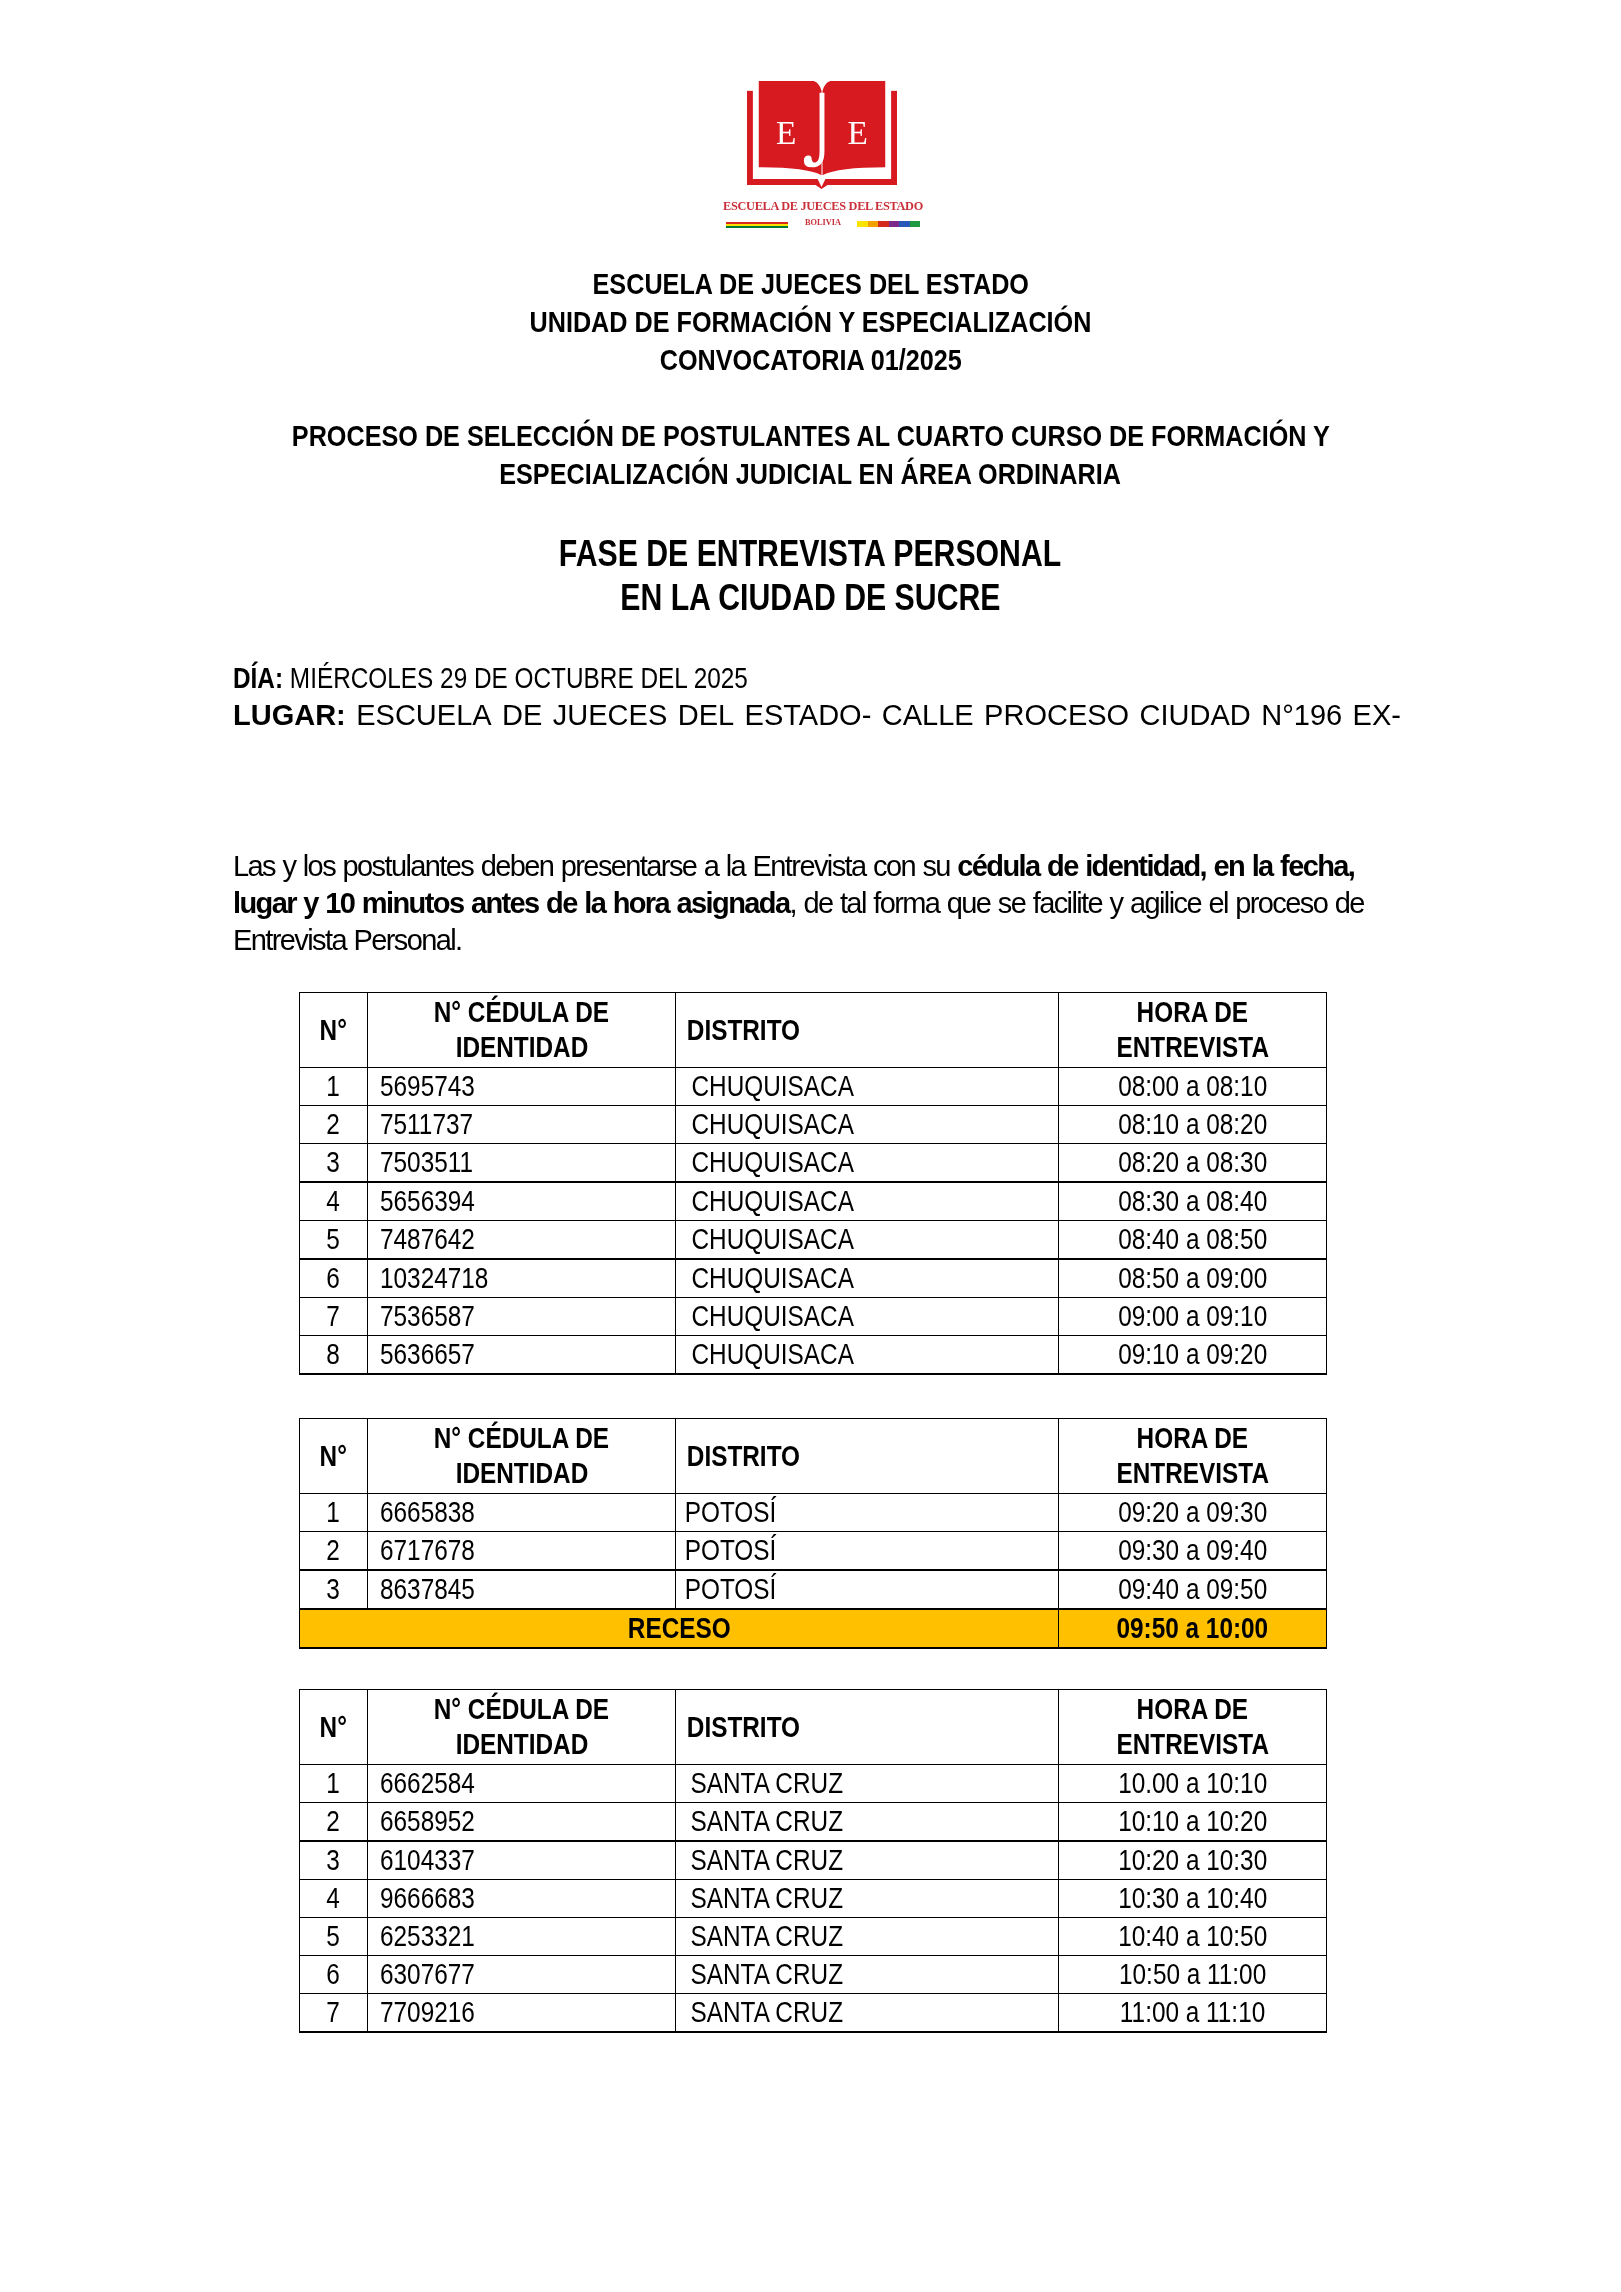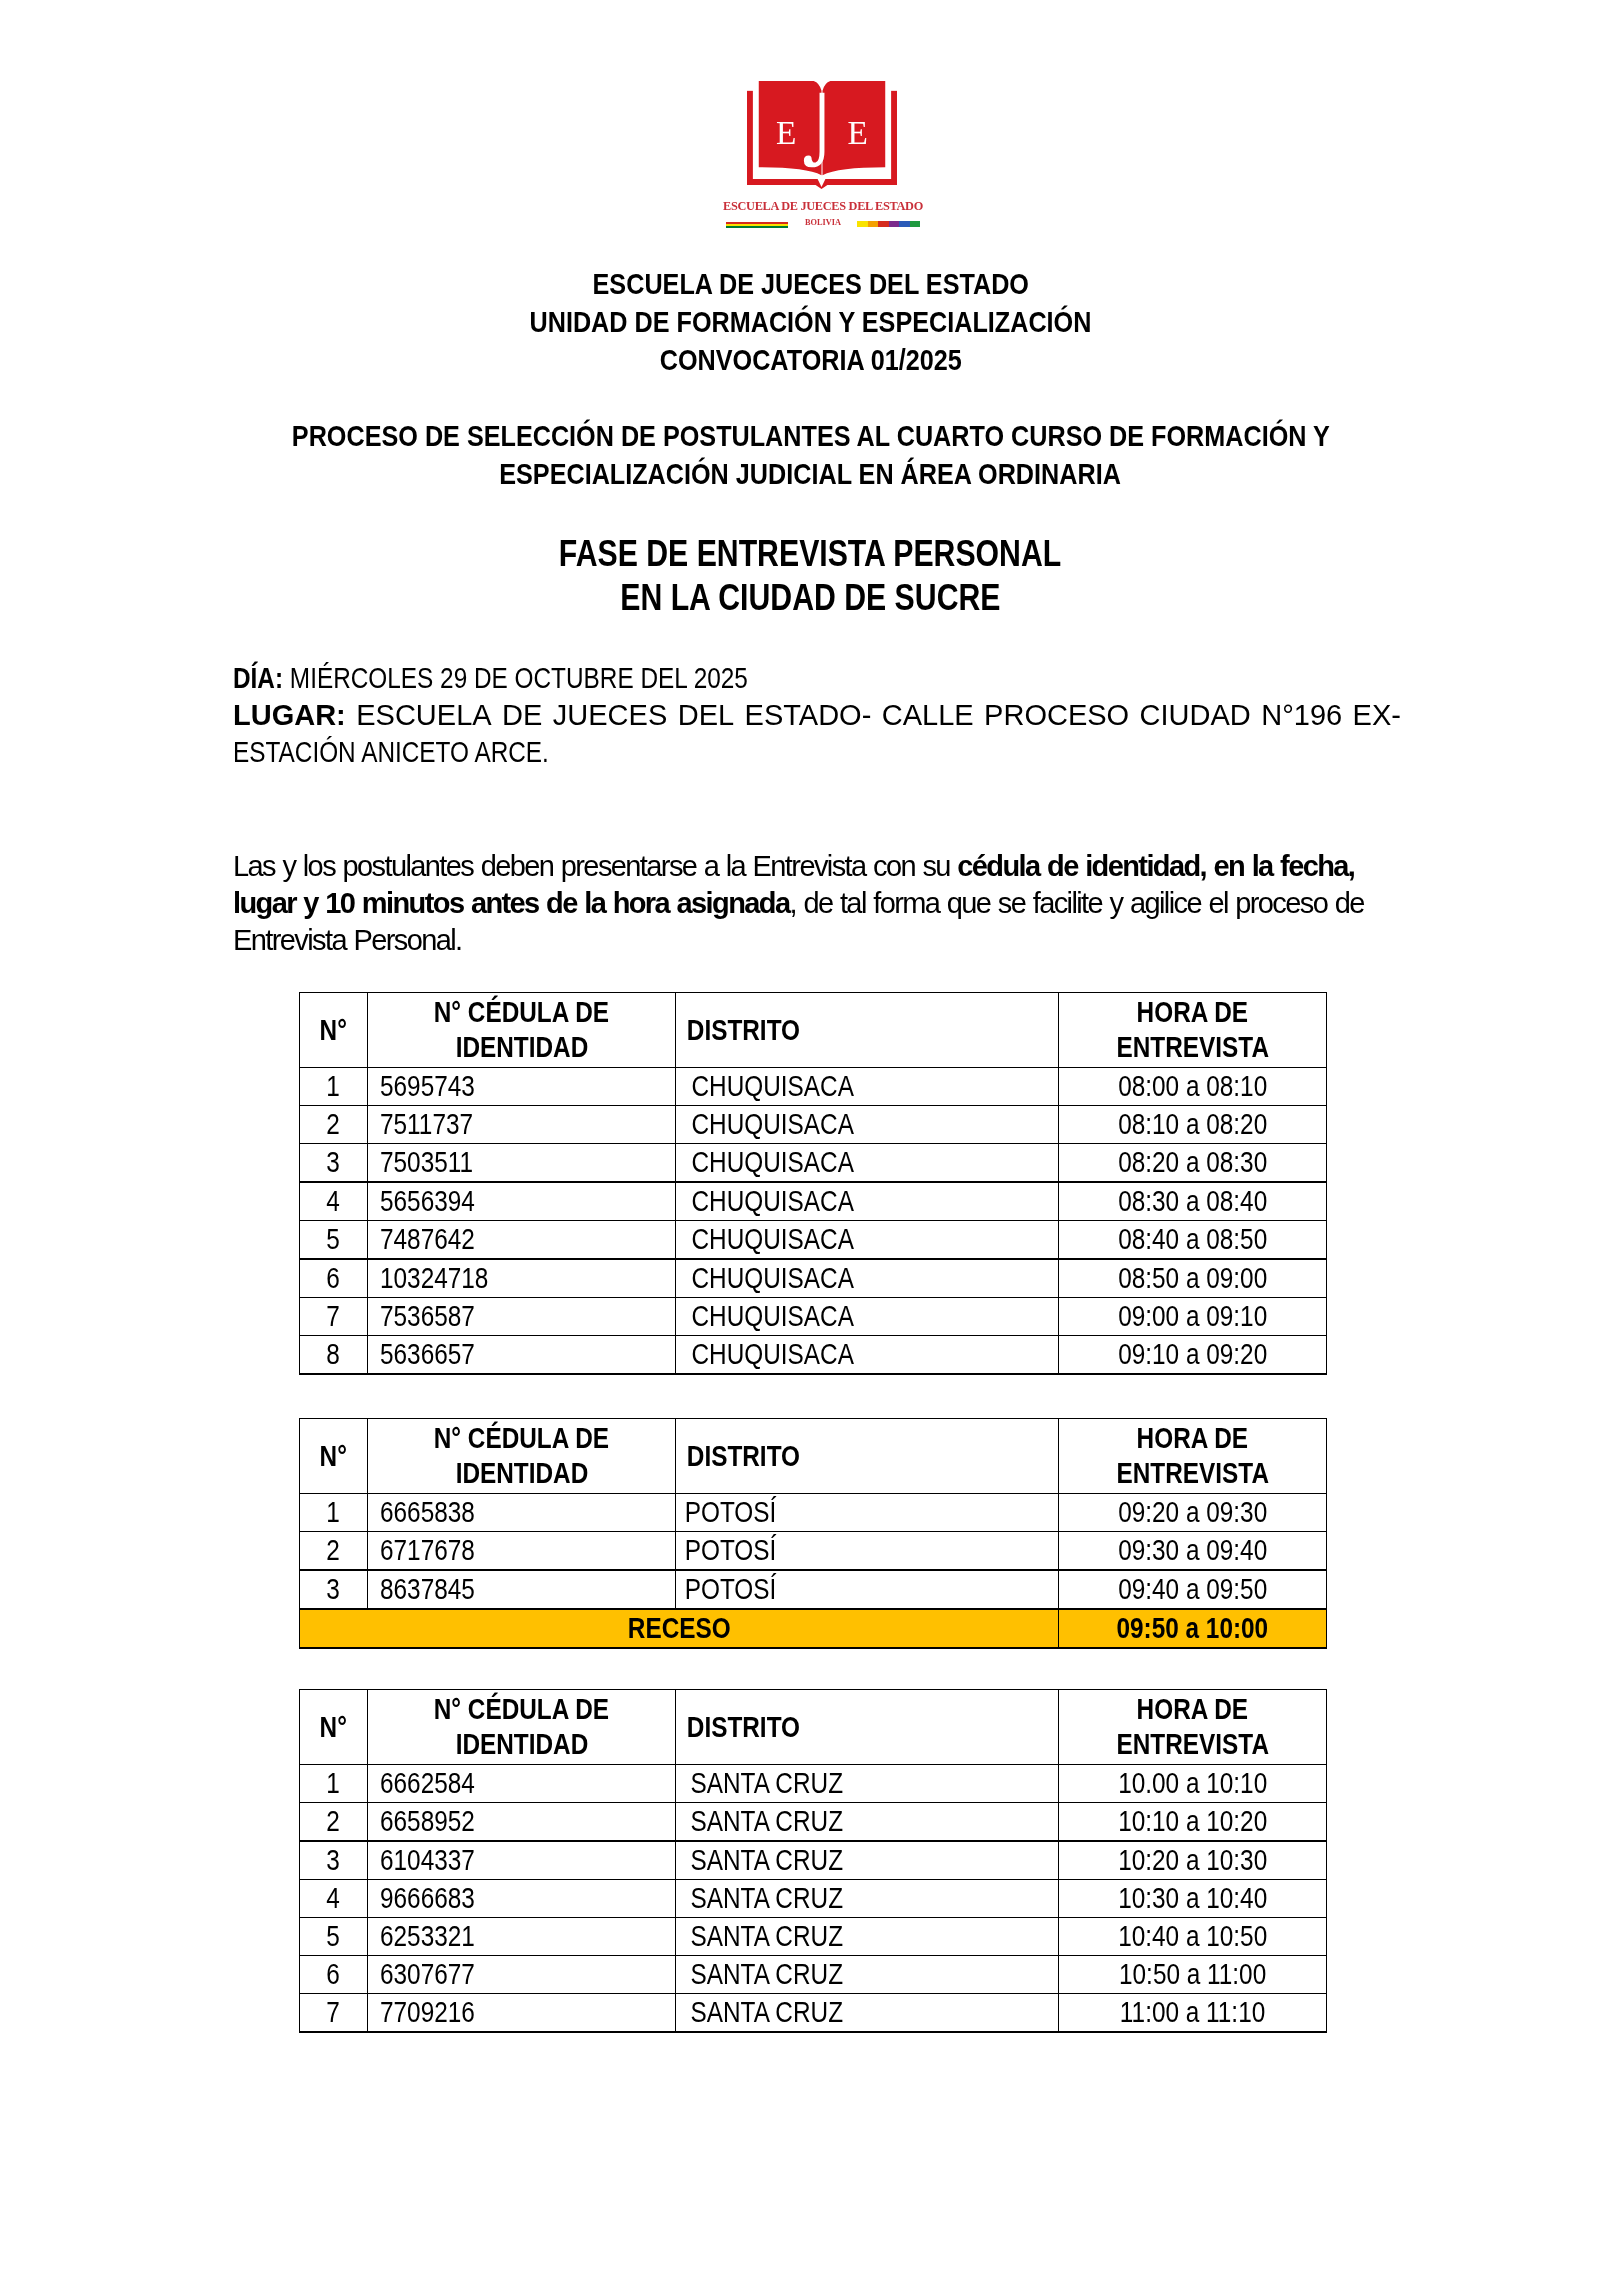--- a/index.html
+++ b/index.html
@@ -100,21 +100,20 @@
       <span>JUECES</span>
       <span>DEL</span>
       <span>ESTADO-</span>
       <span>CALLE</span>
       <span>PROCESO</span>
       <span>CIUDAD</span>
       <span>N°196</span>
       <span>EX-</span>
     </div>
   </div>
-  <div class="row"><span class="cond-left">ESTACIÓN ANICETO ARCE.</span></div>
 </div>
 
 <div class="intro" style="top:848px; letter-spacing:-1.6px; word-spacing:1px;">
   <span>Las y los postulantes deben presentarse a la Entrevista con su </span><b>cédula de identidad, en la fecha, lugar y 10 minutos antes de la hora asignada</b><span>, de tal forma que se facilite y agilice el proceso de Entrevista Personal.</span>
 </div>
 
 <table class="sched" style="top:992px;">
   <tbody>
       <tr>
     <th class="c-num"><span class="cond">N°</span></th>

